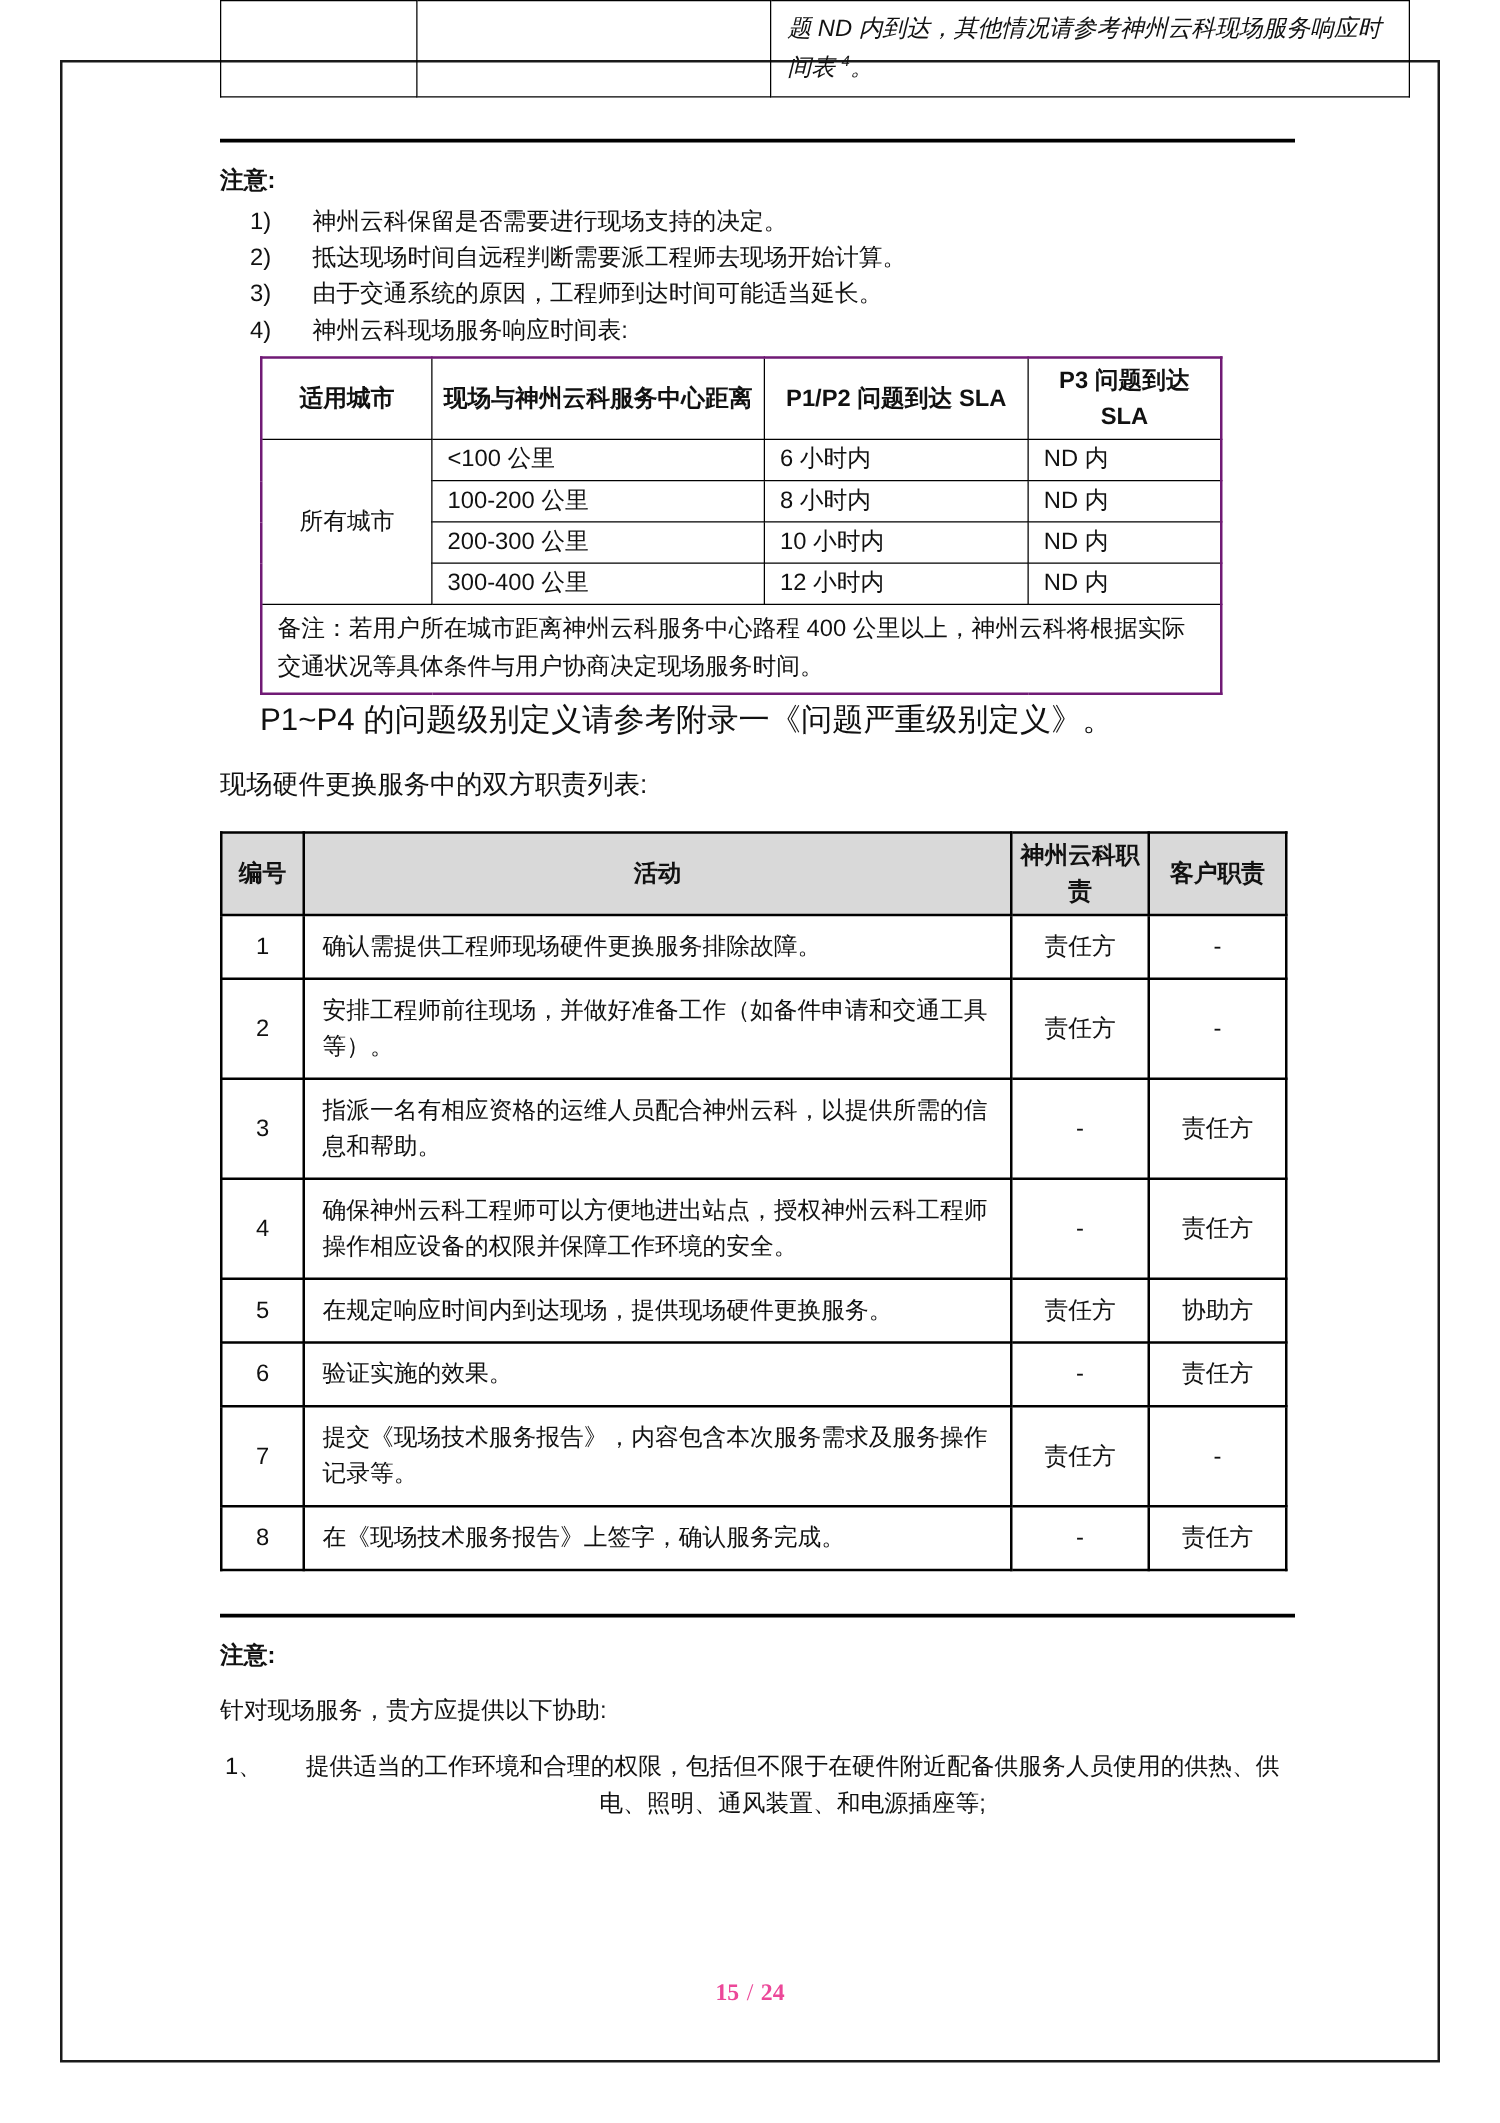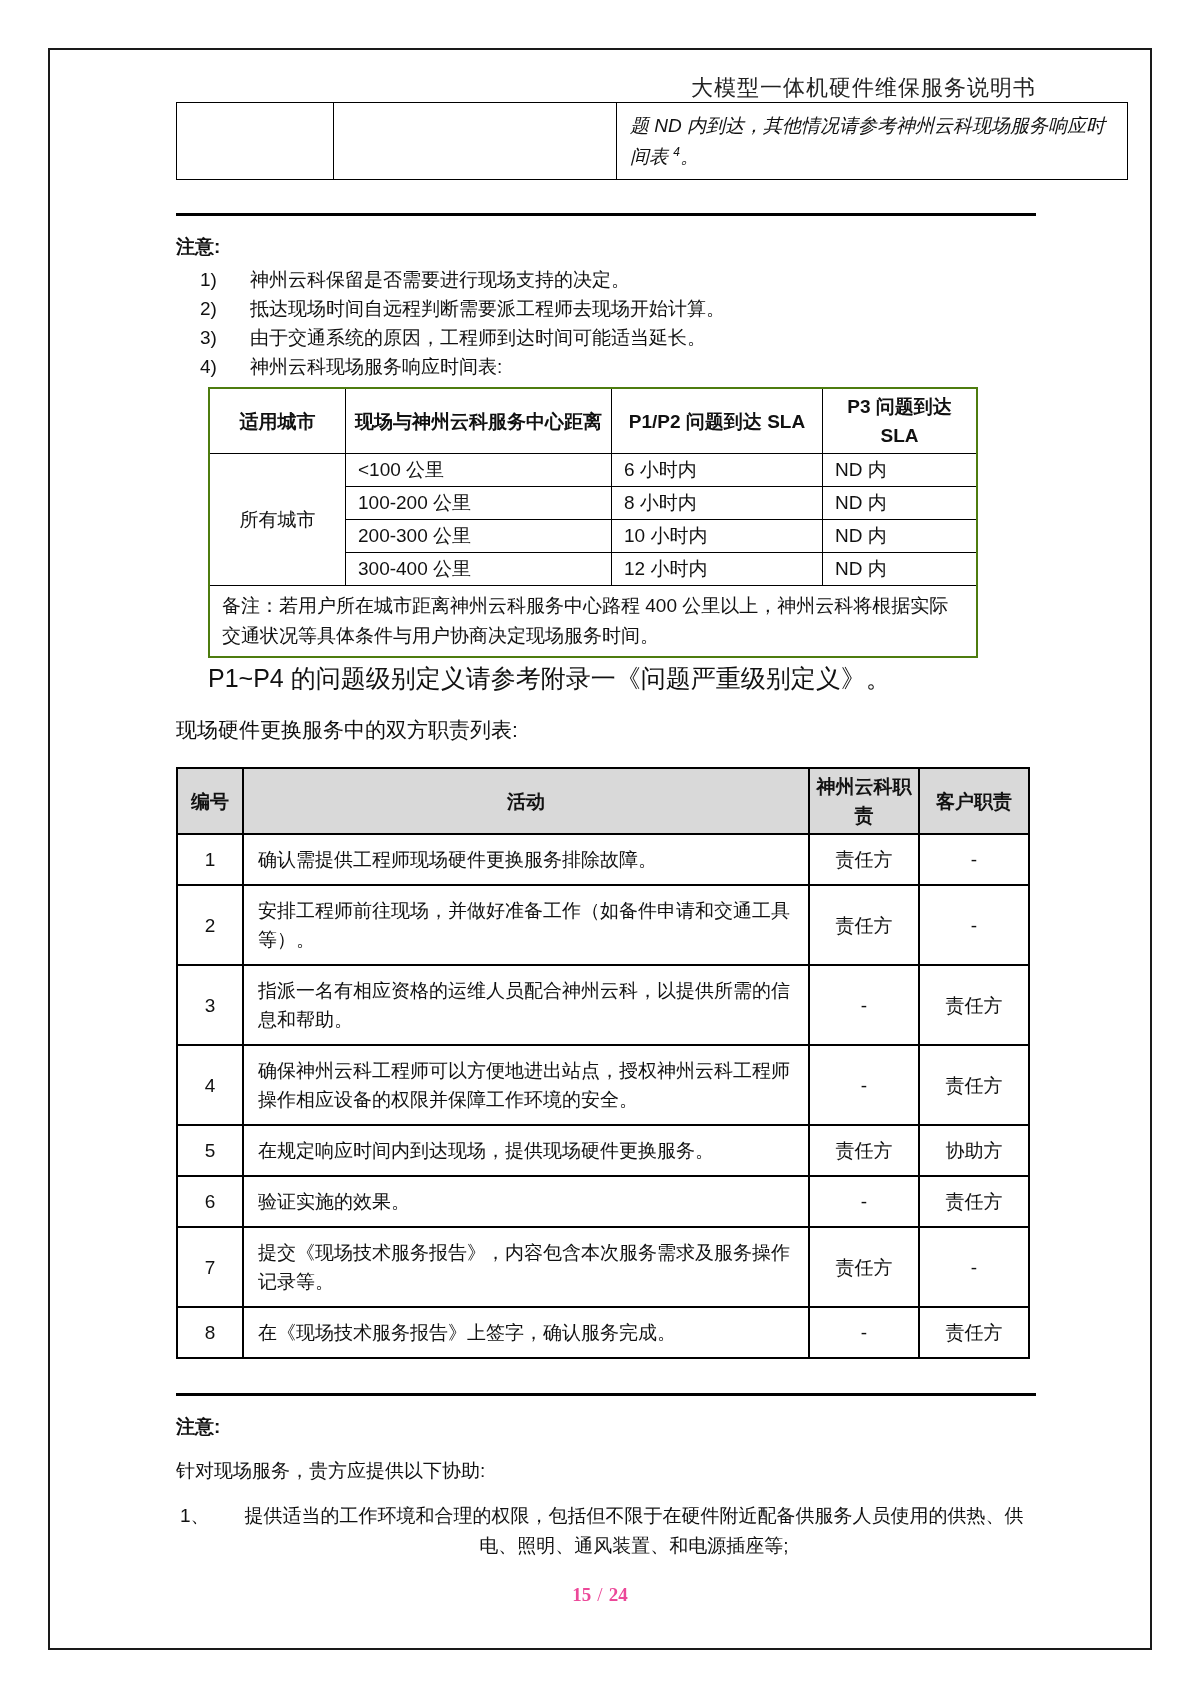--- a/index.html
+++ b/index.html
@@ -43,21 +43,21 @@
   
   .rule{margin-top:33px;height:3px;background:#000;width:860px;}
   .rule2{margin-top:34px;height:3px;background:#000;width:860px;}
   
   .notice-label{margin-top:16px;font-size:19px;font-weight:bold;line-height:30px;}
   .num-list{margin-top:3px;}
   .num-item{display:flex;font-size:19px;line-height:29px;}
   .num-item .num{width:50px;flex:none;padding-left:24px;box-sizing:content-box;}
   .num-item .txt{flex:1;}
   
-  .sla{margin-top:6px;margin-left:32px;width:770px;table-layout:fixed;border:2px solid #4d7c0f;}
+  .sla{margin-top:6px;margin-left:32px;width:770px;table-layout:fixed;border:2px solid #701a75;}
   .sla th,.sla td{border:1.5px solid #000;font-size:19px;}
   .sla th{font-weight:bold;text-align:center;padding:3px 6px;line-height:29px;}
   .sla td{padding:2px 12px;line-height:28px;text-align:left;}
   .sla .ccity{width:123px;}
   .sla .cdist{width:253px;}
   .sla .cp12{width:198px;}
   .sla td.group{ text-align:center;}
   .sla td.remark{padding:5px 12px;line-height:30px;}
   .p1p4{margin-top:6px;margin-left:32px;font-size:25px;line-height:29px;}
   
@@ -92,21 +92,20 @@
   .footer .sep{font-weight:normal;padding:0 6px;}
 </style>
 </head>
 <body>
 
 <div class="page">
   <div class="page-border"></div>
 
   <div class="content">
 
-    <div class="doc-header">大模型一体机硬件维保服务说明书</div>
 
     <table class="top-table">
       <tbody>
           <tr>
         <td class="c1"></td>
         <td class="c2"></td>
         <td><span>题 ND 内到达，其他情况请参考神州云科现场服务响应时间表</span> <sup>4</sup><span>。</span></td>
       </tr>
     </tbody>
       </table>

